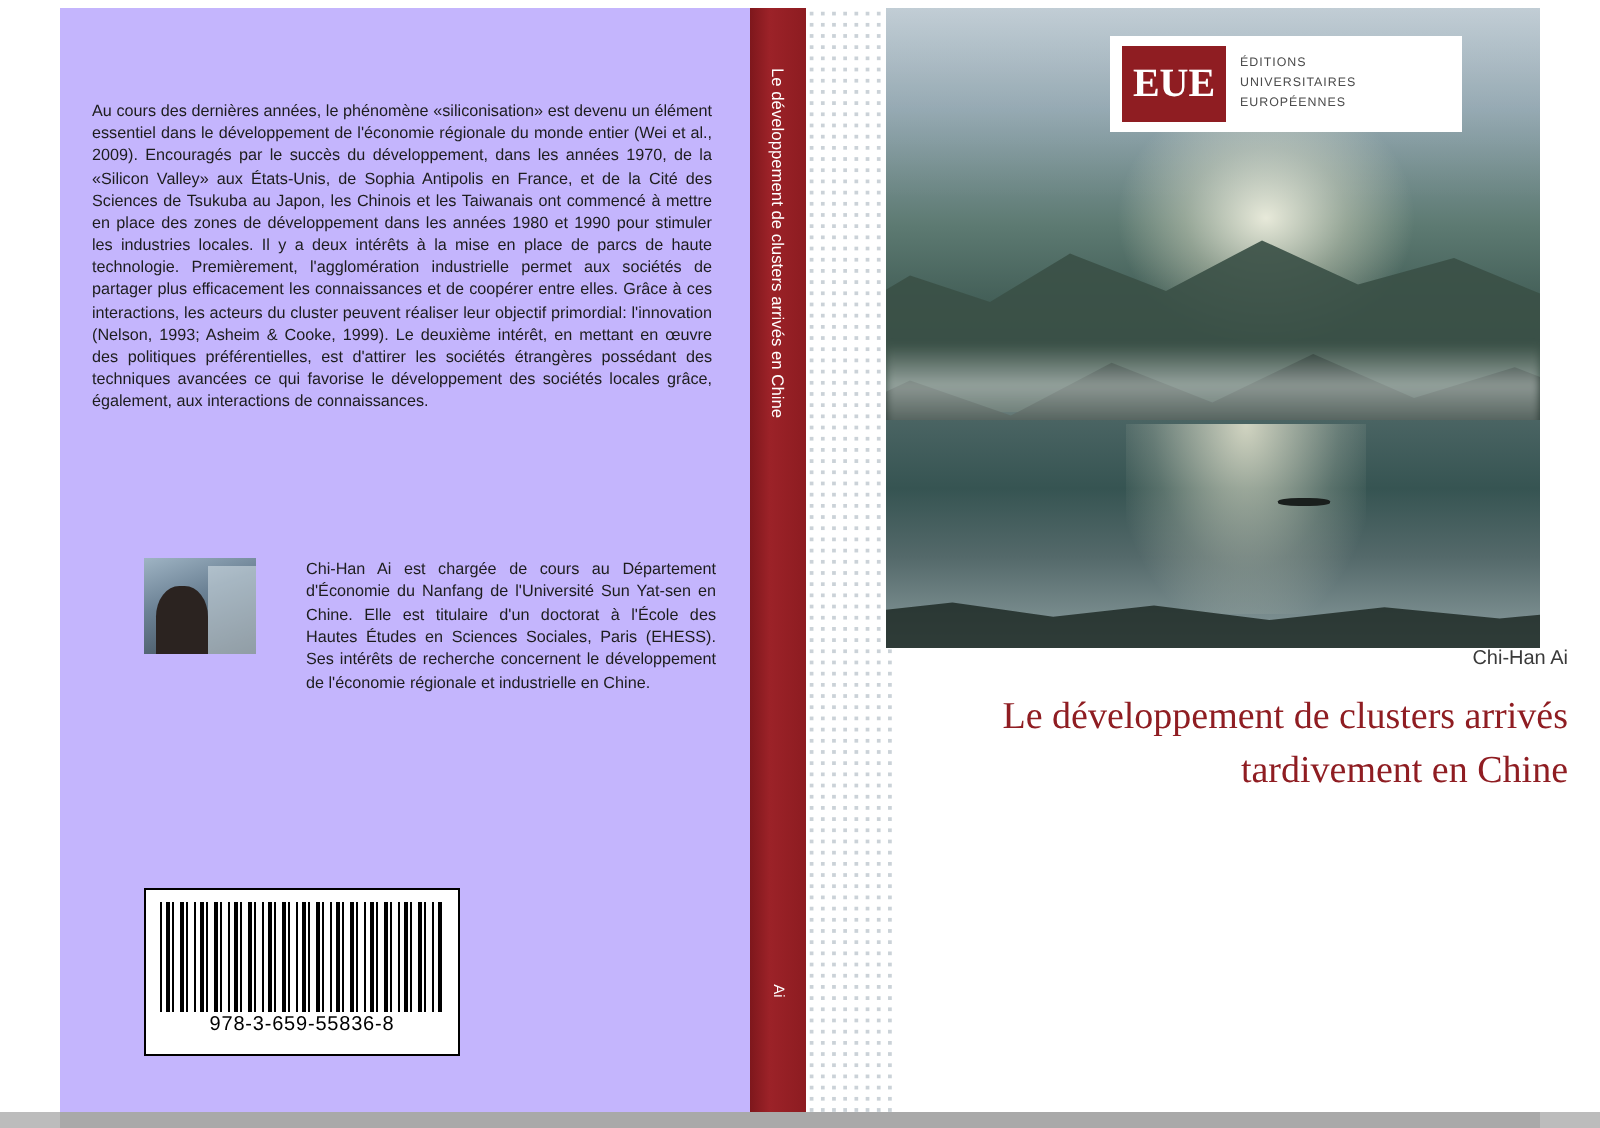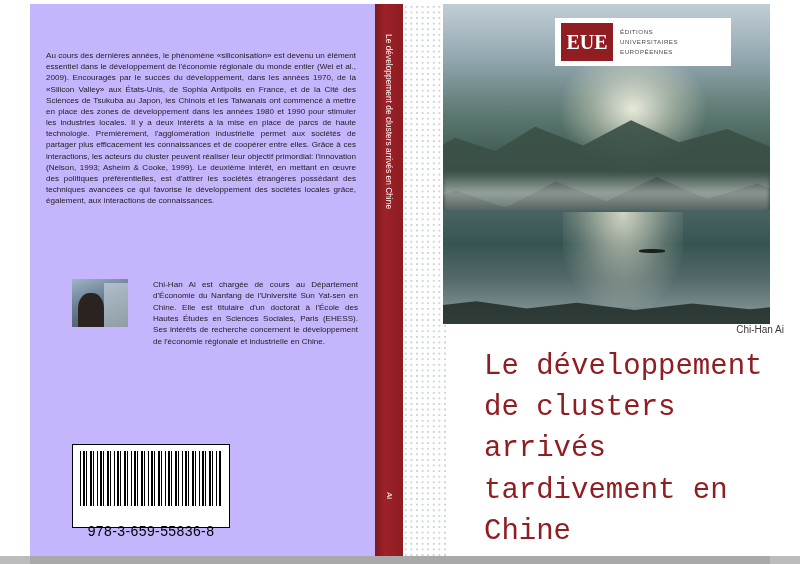--- a/index.html
+++ b/index.html
@@ -104,23 +104,23 @@
     width: 100%;
     background-image:
       repeating-linear-gradient(90deg,
         #000 0px, #000 1px, #fff 1px, #fff 3px,
         #000 3px, #000 5px, #fff 5px, #fff 6px,
         #000 6px, #000 7px, #fff 7px, #fff 10px,
         #000 10px, #000 12px, #fff 12px, #fff 13px,
         #000 13px, #000 14px, #fff 14px, #fff 17px);
   }
   .isbn-text {
-    margin-top: 17px;
+    margin-top: 1px;
     text-align: center;
-    font-size: 14px;
+    font-size: 10px;
     letter-spacing: 0.4px;
     color: #000;
     font-family: "Liberation Sans", sans-serif;
   }
 
   
   .spine {
     position: absolute;
     left: 375px;
     top: 4px;
@@ -311,24 +311,25 @@
     top: 320px;
     font-size: 10px;
     color: #3a3a3a;
     text-align: center;
   }
   .front-title {
     position: absolute;
     right: 26px;
     top: 342px;
     width: 300px;
-    font-size: 29px;
+    text-align: right;
+    font-size: 19px;
     line-height: 1.42;
     color: #8f1d22;
-    font-family: Liberation Mono, monospace;
+    font-family: Liberation Serif, serif;
   }
 
   
   .bottom-band {
     position: absolute;
     left: 0;
     bottom: 0;
     width: 800px;
     height: 8px;
     background: #bcbcbc;

